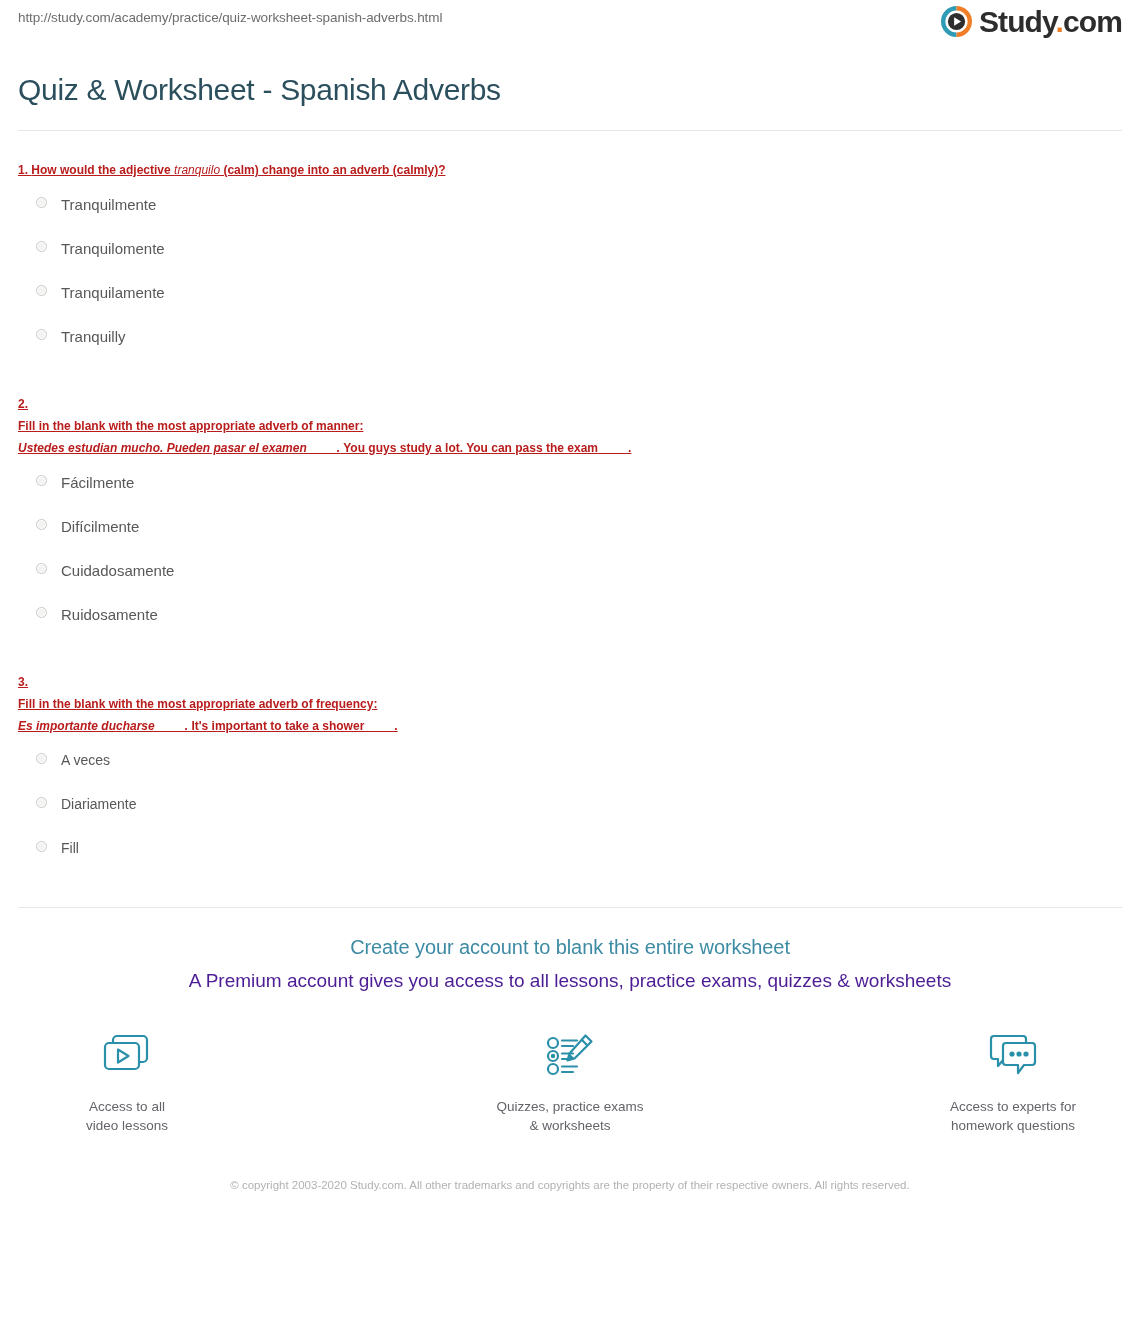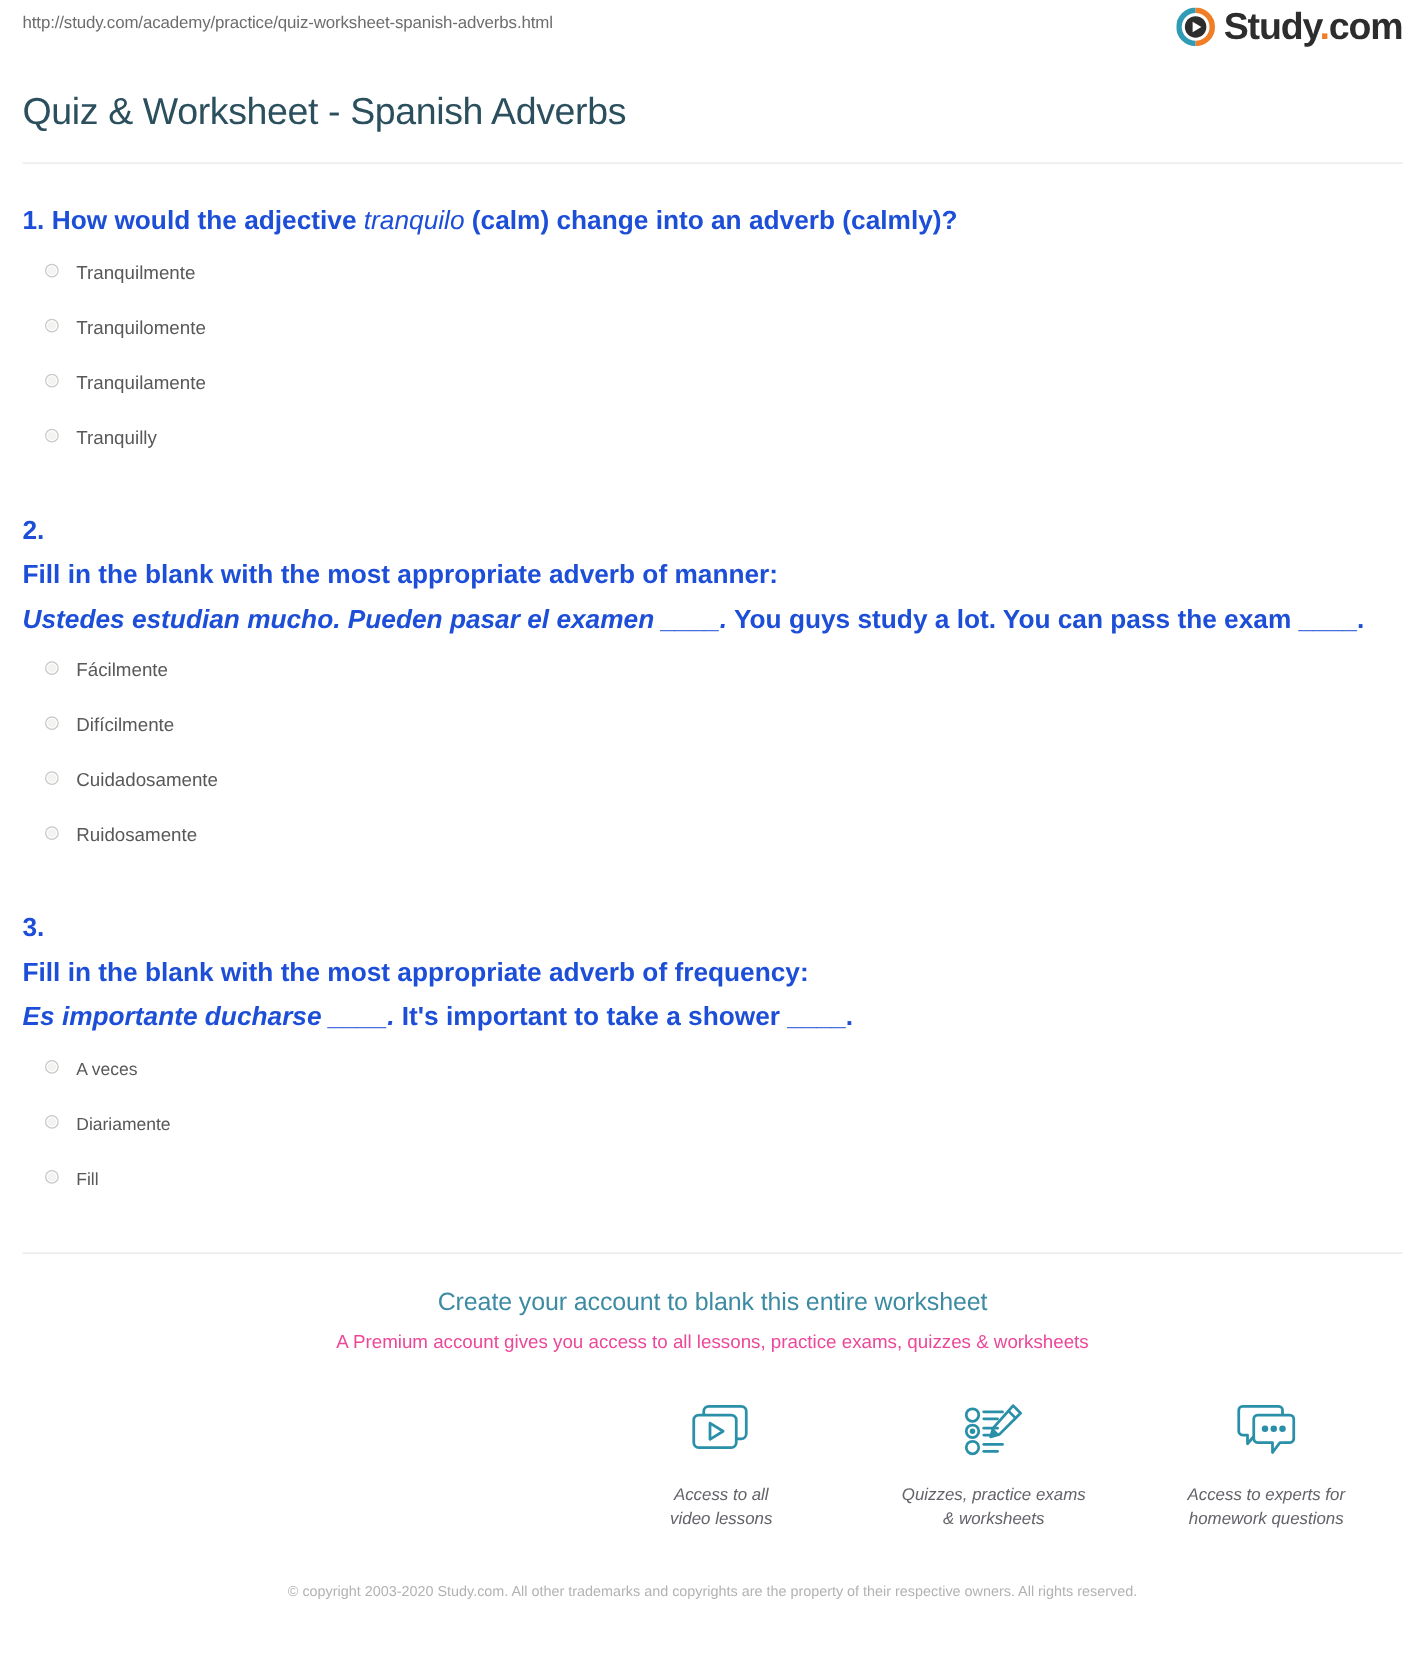--- a/index.html
+++ b/index.html
@@ -76,25 +76,26 @@
     margin: 22px 0 0 0;
     height: 0;
   }
 
   
   .questions { padding-top: 8px; }
   .question {
     padding-top: 22px;
   }
   .q-line {
-    font-size: 21px;
+    font-size: 12px;
     font-weight: 700;
-    color: #1d4ed8;
+    color: #b91c1c;
     line-height: 1.5;
     margin: 0;
+    text-decoration: underline;
   }
   .q-line + .q-line { margin-top: 4px; }
   .q-num-alone { margin-bottom: 2px; }
   .q-italic {
     font-style: italic;
     font-weight: 400;
   }
   .q-sentence .q-italic { font-weight: 700; }
 
   .options {
@@ -134,32 +135,31 @@
   }
   .cta-link {
     display: inline-block;
     font-size: 20px;
     color: #3d8ba3;
     text-decoration: none;
     letter-spacing: -0.1px;
     line-height: 1.3;
   }
   .cta-sub {
-    font-size: 15px;
-    color: #ec4899;
+    font-size: 19px;
+    color: #4c1d95;
     margin-top: 8px;
     line-height: 1.4;
   }
 
   .features {
     display: flex;
-    justify-content: flex-end;
+    justify-content: space-between;
     gap: 0;
     margin-top: 30px;
-    font-style: italic;
   }
   .feature {
     width: 218px;
     text-align: center;
   }
   .feature-icon {
     height: 62px;
     display: flex;
     align-items: center;
     justify-content: center;

